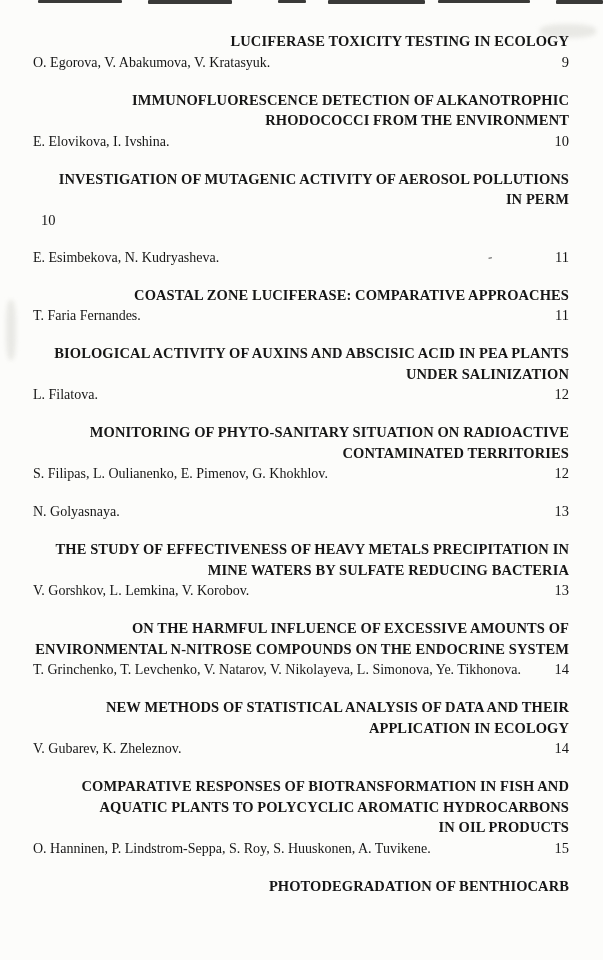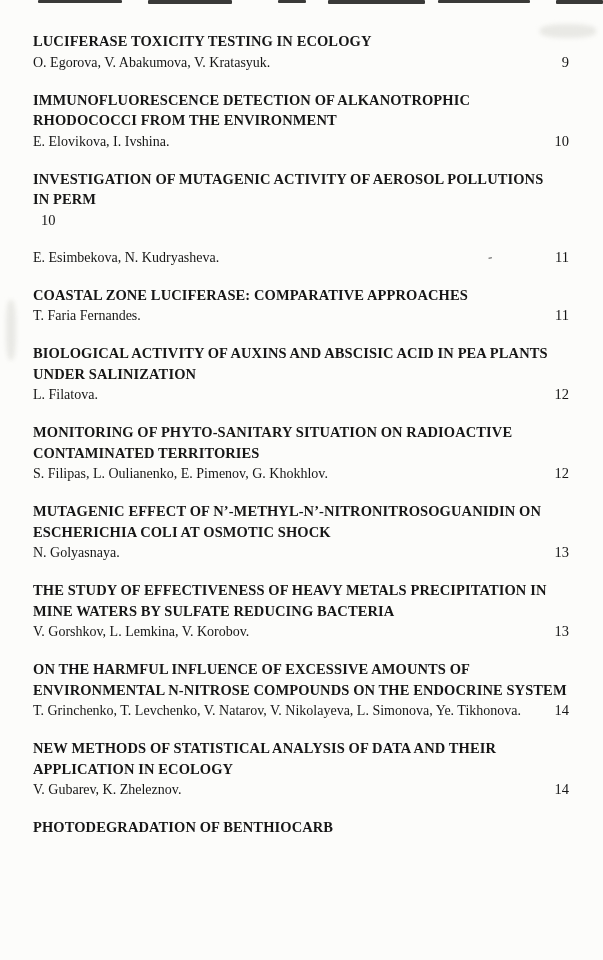--- a/index.html
+++ b/index.html
@@ -30,21 +30,21 @@
     border-radius: 40%;
   }
   .stray-dash {
     position: absolute;
     left: 488px; top: 249px;
     font-size: 13px;
     color: #555;
     transform: rotate(-8deg);
   }
   .toc-list { position: relative; }
-  .entry { margin-bottom: 16.5px; }
+  .entry { margin-bottom: 16.5px; text-align: right; }
   .entry-title {
     font-weight: bold;
     font-size: 14.5px;
     line-height: 20.5px;
     letter-spacing: 0.1px;
     white-space: pre;
   }
   .byline {
     display: flex;
     justify-content: space-between;
@@ -128,22 +128,20 @@
   <div class="entry">
     <div class="entry-title">MONITORING OF PHYTO-SANITARY SITUATION ON RADIOACTIVE
 CONTAMINATED TERRITORIES</div>
     <div class="byline">
       <span class="authors">S. Filipas, L. Oulianenko, E. Pimenov, G. Khokhlov.</span>
       <span class="pagenum">12</span>
     </div>
   </div>
 
   <div class="entry">
-    <div class="entry-title">MUTAGENIC EFFECT OF N’-METHYL-N’-NITRONITROSOGUANIDIN ON
-ESCHERICHIA COLI AT OSMOTIC SHOCK</div>
     <div class="byline">
       <span class="authors">N. Golyasnaya.</span>
       <span class="pagenum">13</span>
     </div>
   </div>
 
   <div class="entry">
     <div class="entry-title">THE STUDY OF EFFECTIVENESS OF HEAVY METALS PRECIPITATION IN
 MINE WATERS BY SULFATE REDUCING BACTERIA</div>
     <div class="byline">
@@ -163,19 +161,28 @@
 
   <div class="entry">
     <div class="entry-title">NEW METHODS OF STATISTICAL ANALYSIS OF DATA AND THEIR
 APPLICATION IN ECOLOGY</div>
     <div class="byline">
       <span class="authors">V. Gubarev, K. Zheleznov.</span>
       <span class="pagenum">14</span>
     </div>
   </div>
 
+  <div class="entry">
+    <div class="entry-title">COMPARATIVE RESPONSES OF BIOTRANSFORMATION IN FISH AND
+AQUATIC PLANTS TO POLYCYCLIC AROMATIC HYDROCARBONS
+IN OIL PRODUCTS</div>
+    <div class="byline">
+      <span class="authors">O. Hanninen, P. Lindstrom-Seppa, S. Roy, S. Huuskonen, A. Tuvikene.</span>
+      <span class="pagenum">15</span>
+    </div>
+  </div>
 
   <div class="entry">
     <div class="entry-title">PHOTODEGRADATION OF BENTHIOCARB</div>
 
   </div>
 </div>
 </div>
 
 </body></html>

